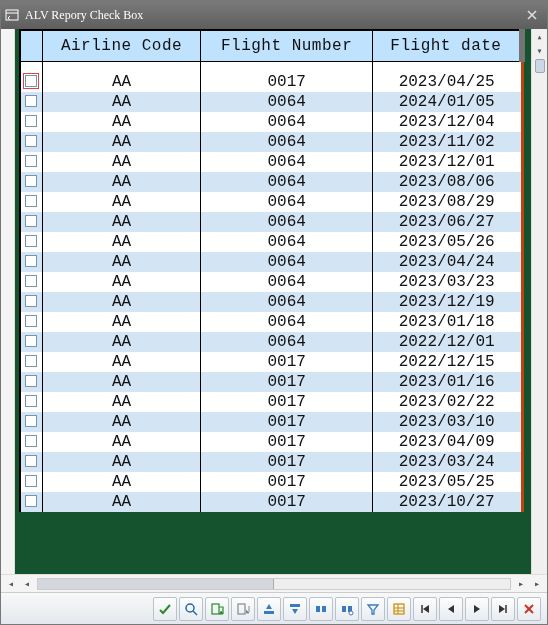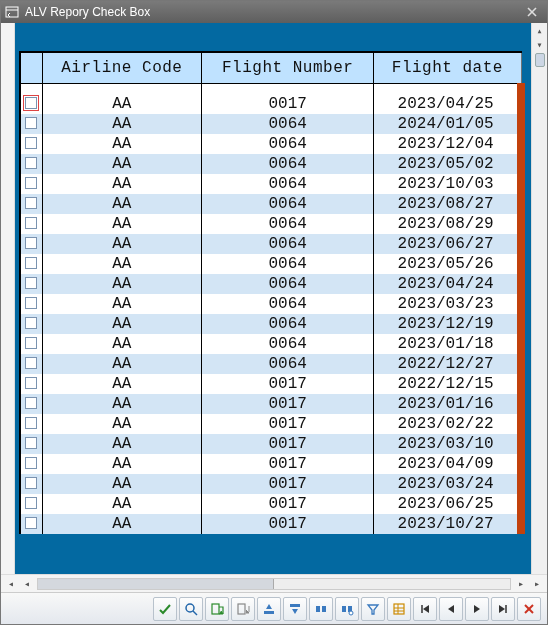--- a/index.html
+++ b/index.html
@@ -12,24 +12,24 @@
   .window {
     width: 548px;
     height: 625px;
     background: #f4f4f4;
     border: 1px solid #777;
     position: relative;
     display: flex;
     flex-direction: column;
   }
   .titlebar {
-    height: 22px;
+    height: 28px;
     background: linear-gradient(#7a7a7a, #5e5e5e);
     color: #fff;
-    font-family: Liberation Sans, sans-serif;
+    font-family: Liberation Serif, serif;
     font-size: 12px;
     display: flex;
     align-items: center;
     padding: 0 4px;
     gap: 6px;
   }
   .titlebar-icon {
     width: 14px; height: 14px;
     display: inline-flex; align-items: center; justify-content: center;
   }
@@ -52,24 +52,24 @@
     display: flex;
     overflow: hidden;
   }
   .left-gutter {
     width: 14px;
     background: #f4f4f4;
     border-right: 1px solid #ddd;
   }
   .grid-area {
     flex: 1;
-    background: #0369a1;
+    background: #14532d;
     overflow: hidden;
     position: relative;
-    padding: 28px 6px 6px 4px;
+    padding: 0 6px 6px 4px;
   }
   .vscroll {
     width: 16px;
     background: #f0f0f0;
     border-left: 1px solid #ddd;
     display: flex;
     flex-direction: column;
     align-items: center;
     padding: 2px 0;
     gap: 2px;
@@ -98,31 +98,31 @@
     font-family: "Courier New", monospace;
     font-size: 16px;
     padding: 6px 4px;
     border-top: 2px solid #000;
     border-bottom: 1px solid #000;
     border-right: 1px solid #000;
     text-align: center;
     letter-spacing: 0.5px;
   }
   table.alv th:first-child { border-left: 2px solid #000; width:22px; padding:0; }
-  table.alv th:last-child { border-right: 1px solid #737373; }
+  table.alv th:last-child { border-right: 6px solid #737373; }
   table.alv tbody tr td {
     border-right: 1px solid #000;
     padding: 0 8px;
     height: 20px;
     line-height: 20px;
     text-align: center;
     white-space: pre;
   }
   table.alv tbody tr td:first-child { border-left: 2px solid #000; padding:0; text-align:center; }
-  table.alv tbody tr td:last-child { border-right: 8px solid #c2410c; }
+  table.alv tbody tr td:last-child { border-right: 3px solid #c2410c; }
   table.alv tbody tr:first-child td { padding-top: 6px; }
   table.alv tbody tr.even td { background: #d3e5f5; }
   table.alv tbody tr.odd td { background: #ffffff; }
   .spacer-row td { height: 10px !important; background:#fff !important; padding:0 !important; }
   .chk {
     display:inline-block;
     width: 12px; height: 12px;
     border: 1px solid #7a93b0;
     background: #fff;
     vertical-align: middle;
@@ -231,33 +231,33 @@
               <tr class="odd">
                 <td><span class="chk"></span></td>
                 <td>AA</td>
                 <td>0064</td>
                 <td>2023/12/04</td>
               </tr>
               <tr class="even">
                 <td><span class="chk"></span></td>
                 <td>AA</td>
                 <td>0064</td>
-                <td>2023/05/02</td>
-              </tr>
-              <tr class="odd">
-                <td><span class="chk"></span></td>
-                <td>AA</td>
-                <td>0064</td>
-                <td>2023/10/03</td>
-              </tr>
-              <tr class="even">
-                <td><span class="chk"></span></td>
-                <td>AA</td>
-                <td>0064</td>
-                <td>2023/08/27</td>
+                <td>2023/11/02</td>
+              </tr>
+              <tr class="odd">
+                <td><span class="chk"></span></td>
+                <td>AA</td>
+                <td>0064</td>
+                <td>2023/12/01</td>
+              </tr>
+              <tr class="even">
+                <td><span class="chk"></span></td>
+                <td>AA</td>
+                <td>0064</td>
+                <td>2023/08/06</td>
               </tr>
               <tr class="odd">
                 <td><span class="chk"></span></td>
                 <td>AA</td>
                 <td>0064</td>
                 <td>2023/08/29</td>
               </tr>
               <tr class="even">
                 <td><span class="chk"></span></td>
                 <td>AA</td>
@@ -291,21 +291,21 @@
               <tr class="odd">
                 <td><span class="chk"></span></td>
                 <td>AA</td>
                 <td>0064</td>
                 <td>2023/01/18</td>
               </tr>
               <tr class="even">
                 <td><span class="chk"></span></td>
                 <td>AA</td>
                 <td>0064</td>
-                <td>2022/12/27</td>
+                <td>2022/12/01</td>
               </tr>
               <tr class="odd">
                 <td><span class="chk"></span></td>
                 <td>AA</td>
                 <td>0017</td>
                 <td>2022/12/15</td>
               </tr>
               <tr class="even">
                 <td><span class="chk"></span></td>
                 <td>AA</td>
@@ -333,21 +333,21 @@
               <tr class="even">
                 <td><span class="chk"></span></td>
                 <td>AA</td>
                 <td>0017</td>
                 <td>2023/03/24</td>
               </tr>
               <tr class="odd">
                 <td><span class="chk"></span></td>
                 <td>AA</td>
                 <td>0017</td>
-                <td>2023/06/25</td>
+                <td>2023/05/25</td>
               </tr>
               <tr class="even">
                 <td><span class="chk"></span></td>
                 <td>AA</td>
                 <td>0017</td>
                 <td>2023/10/27</td>
               </tr>
             </tbody>
         </table>
       </div>

